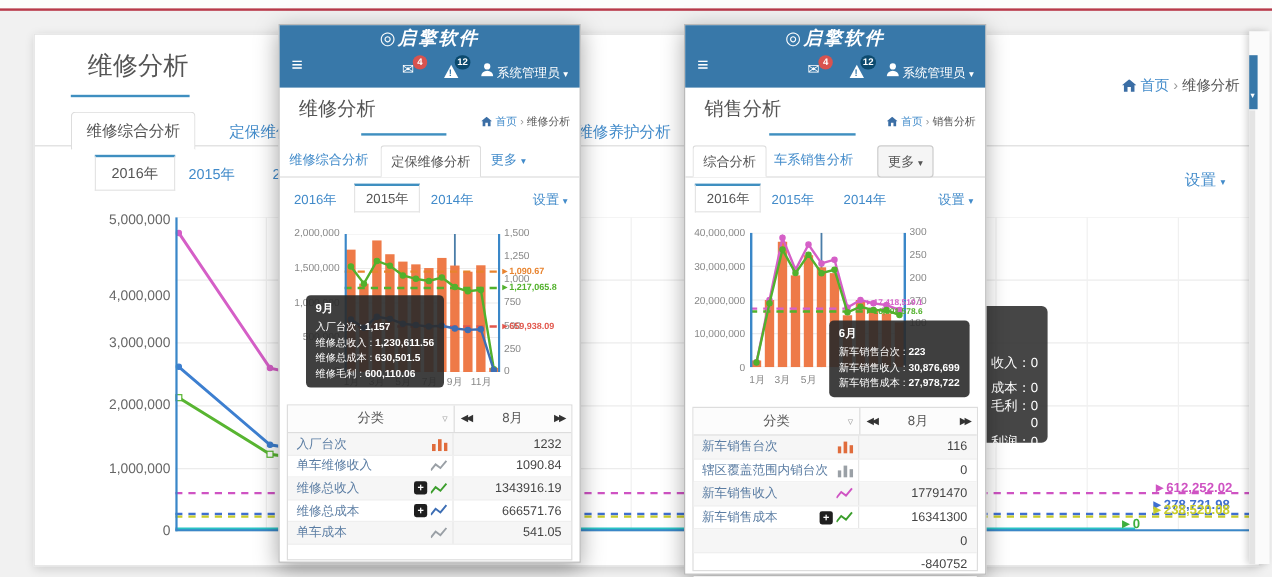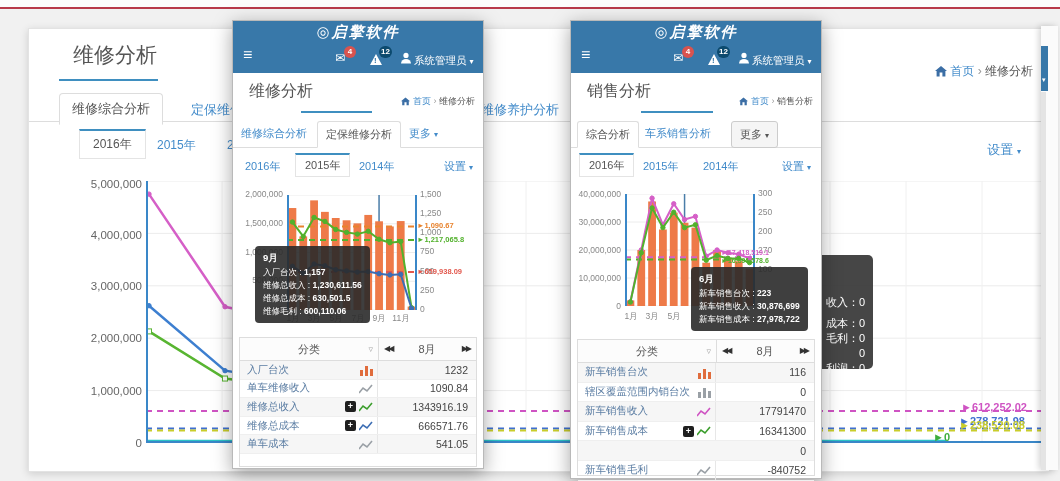--- a/index.html
+++ b/index.html
@@ -115,21 +115,21 @@
       <span class="tab-active" style="left:30px;top:4px;">维修综合分析</span>
       <span class="tab-link" style="left:162px;top:12px;">定保维修分析</span>
       <span class="tab-link" style="left:452px;top:12px;">维修养护分析</span>
     </div>
     <span class="settings" style="right:28px;top:112px;"><span>设置</span> <span class="caret">▾</span></span>
     <span class="year-active" style="left:50px;top:100px;">2016年</span>
     <span class="year-link" style="left:128px;top:108px;">2015年</span>
     <span class="year-link" style="left:198px;top:108px;">2014年</span>
 
     <span class="ytick" style="left:35px;top:149px;width:78px;">5,000,000</span>
-    <span class="ytick" style="left:35px;top:200px;width:78px;">4,000,000</span>
+    <span class="ytick" style="left:35px;top:212px;width:78px;">4,000,000</span>
     <span class="ytick" style="left:35px;top:251px;width:78px;">3,000,000</span>
     <span class="ytick" style="left:35px;top:303px;width:78px;">2,000,000</span>
     <span class="ytick" style="left:35px;top:356px;width:78px;">1,000,000</span>
     <span class="ytick" style="left:35px;top:408px;width:78px;">0</span>
 
     <svg class="chart" style="left:117px;top:152px;" width="895" height="262">
         <line x1="0" y1="0" x2="895" y2="0" stroke="#ececec"></line>
         <line x1="0" y1="52.4" x2="895" y2="52.4" stroke="#ececec"></line>
         <line x1="0" y1="104.8" x2="895" y2="104.8" stroke="#ececec"></line>
         <line x1="0" y1="157.2" x2="895" y2="157.2" stroke="#ececec"></line>
@@ -521,23 +521,17 @@
             <span class="ic-green"><svg class="mi" width="14" height="11" viewBox="0 0 14 11">
                 <path d="M0 9 L4 4 L8 7 L13 1" fill="none" stroke="currentColor" stroke-width="1.6"></path>
               </svg></span>
           </div>
         <div class="tval">16341300</div>
       </div>
       <div class="trow">
         <div class="tval">0</div>
       </div>
       <div class="trow">
-        <div class="tlabel">
-            <span class="lname">新车销售毛利</span>
-            <span class="ic-gray"><svg class="mi" width="14" height="11" viewBox="0 0 14 11">
-                <path d="M0 9 L4 4 L8 7 L13 1" fill="none" stroke="currentColor" stroke-width="1.6"></path>
-              </svg></span>
-          </div>
         <div class="tval">-840752</div>
       </div>
     </div>
   </div>
 </div>
 
 </body></html>

